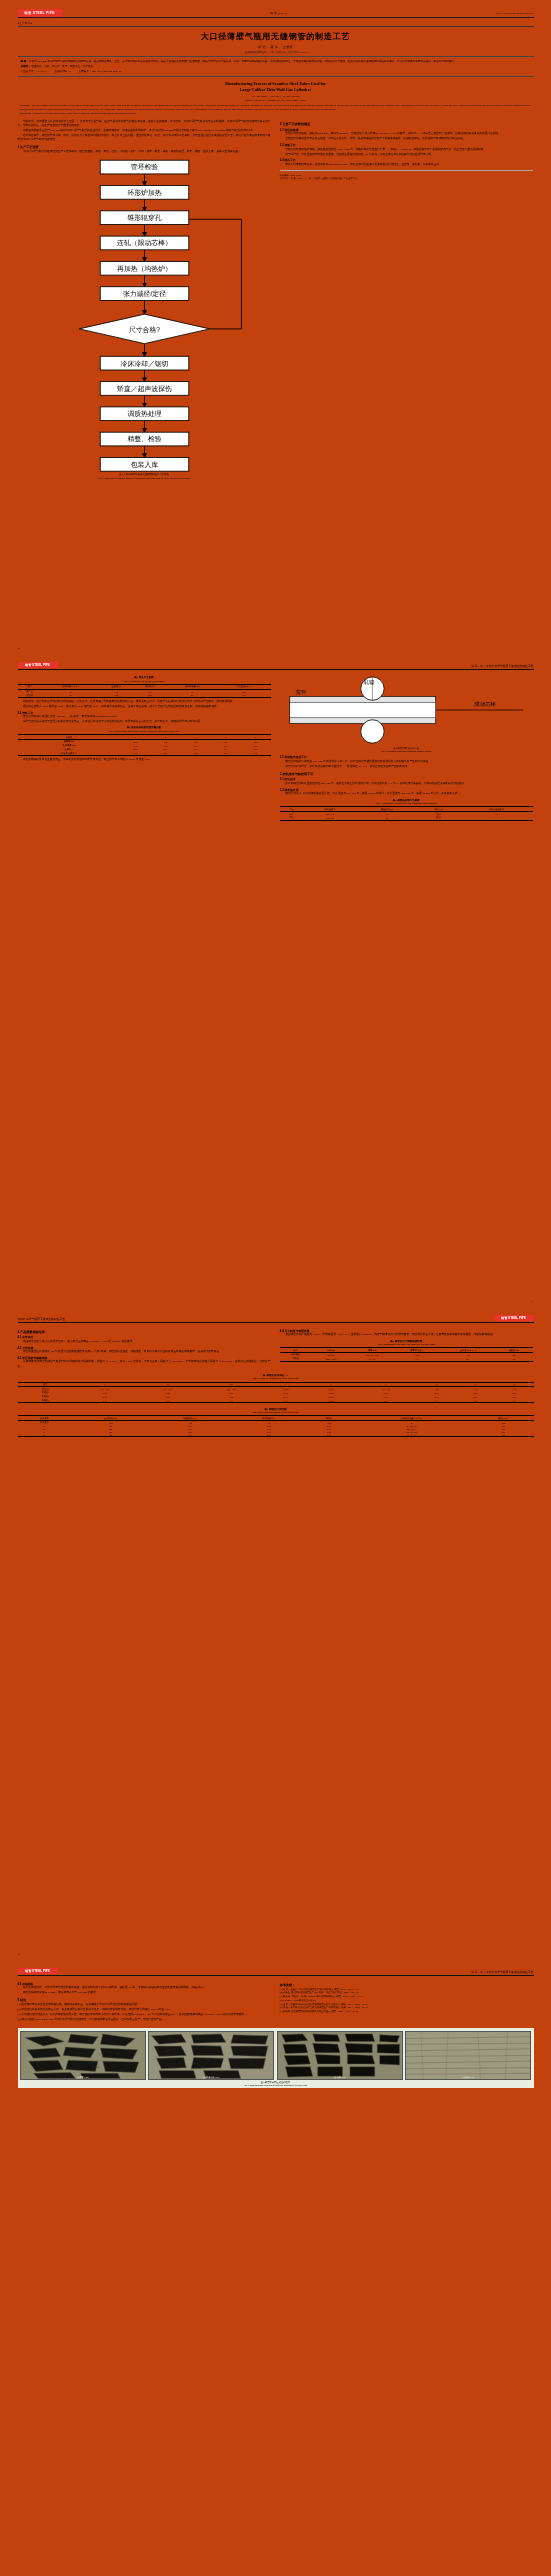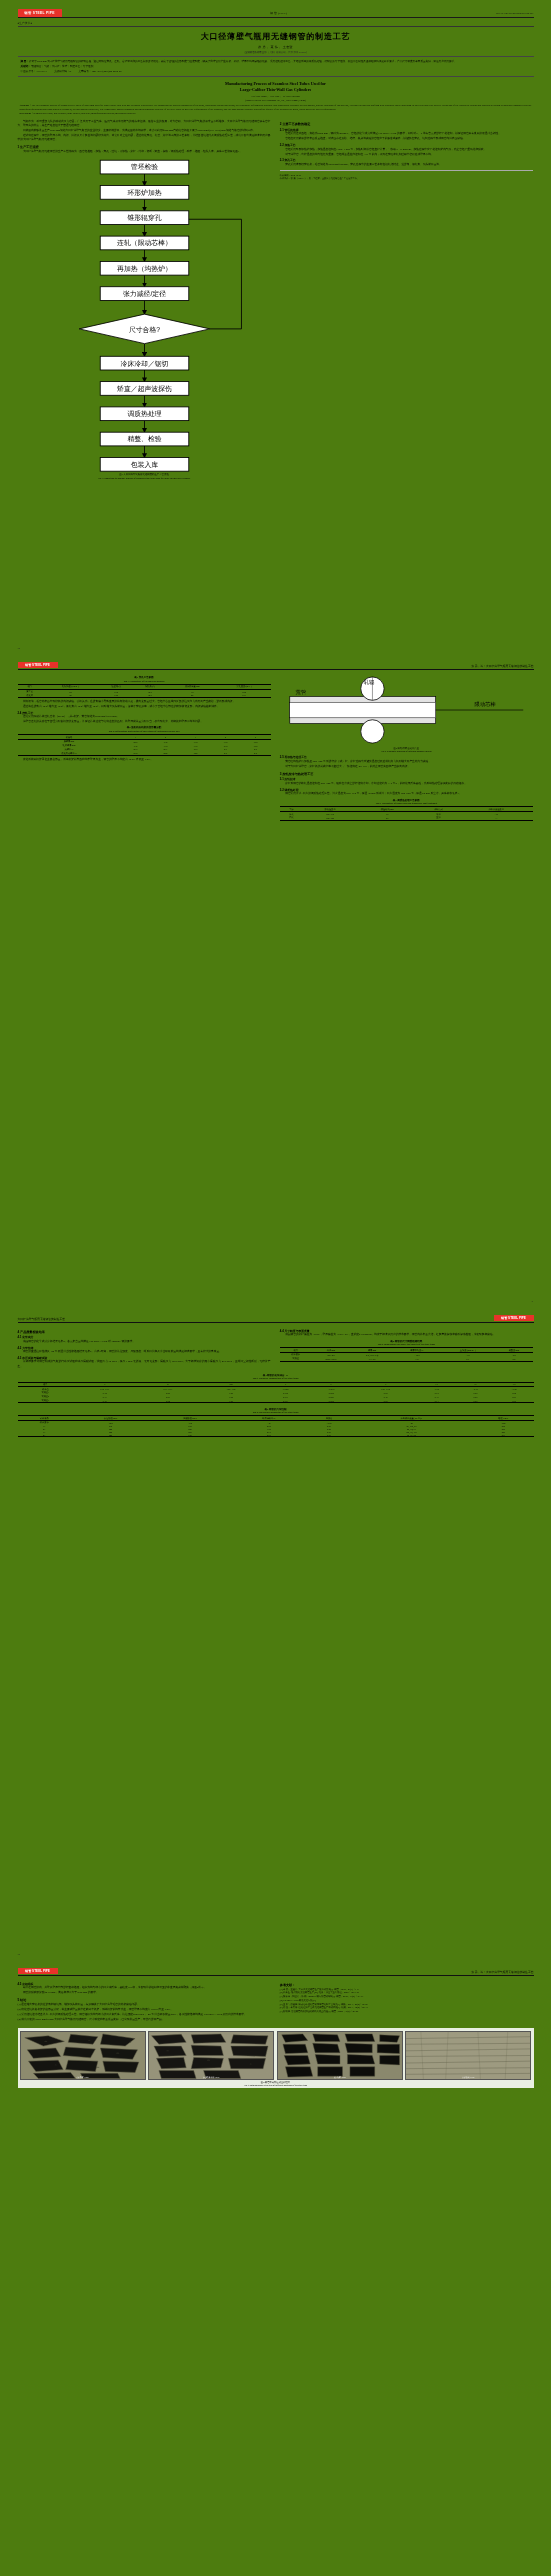--- a/index.html
+++ b/index.html
@@ -8,21 +8,21 @@
     width:551px;
     background:#888;
     font-family:"Liberation Serif", serif;
     font-size:2.7px;
     color:#000;
     -webkit-font-smoothing:antialiased;
   }
   .page {
     width:551px;
     height:653px;
-    background:#4d7c0f;
+    background:#c2410c;
     position:relative;
     padding:9.3px 17.5px 10.3px 17.5px;
     overflow:hidden;
   }
   
   .runhead {
     display:flex;
     align-items:center;
     height:8.8px;
     border-bottom:0.6px solid #1a1a1a;

